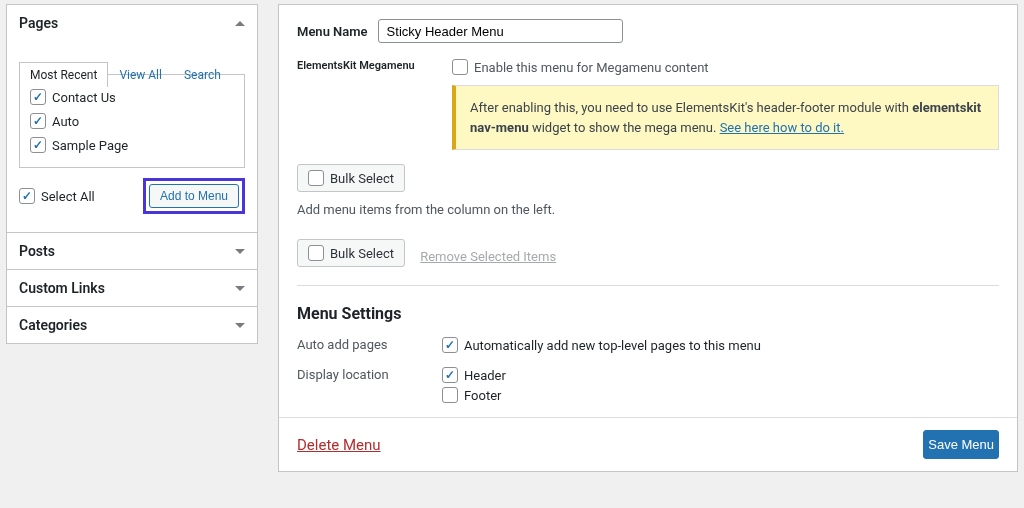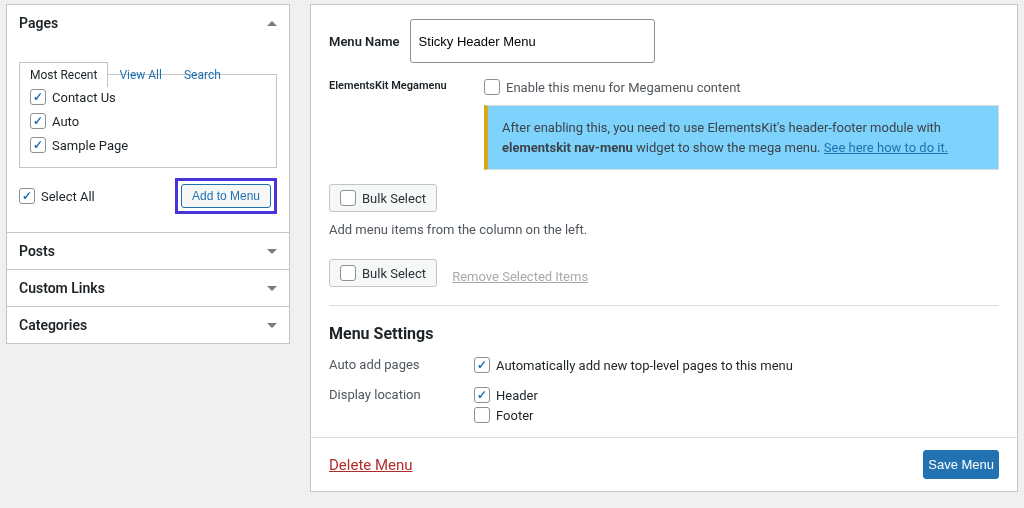--- a/index.html
+++ b/index.html
@@ -13,21 +13,21 @@
     overflow: hidden;
     padding: 0;
   }
   .wrap {
     display: flex;
     gap: 20px;
     padding: 4px 6px;
   }
   
   .sidebar {
-    width: 284px;
+    width: 252px;
     flex-shrink: 0;
   }
   .metabox {
     background: #fff;
     border: 1px solid #c3c4c7;
     margin-bottom: 0;
   }
   .metabox + .metabox { border-top: none; }
   .metabox-header {
     display: flex;
@@ -127,35 +127,35 @@
     gap: 10px;
     margin-bottom: 16px;
   }
   .lbl-bold { font-weight: 600; font-size: 13px; }
   input[type="text"].text-input {
     border: 1px solid #8c8f94;
     border-radius: 3px;
     padding: 0 8px;
     font-size: 13px;
     width: 245px;
-    height: 44px;
+    height: 24px;
   }
   .megamenu-row {
     display: flex;
     align-items: flex-start;
     gap: 10px;
     margin-bottom: 14px;
   }
   .megamenu-left { width: 145px; font-weight:600; font-size:11px; }
   .megamenu-right { flex:1; }
   .enable-row { display:flex; align-items:center; gap:6px; margin-bottom:10px; color:#50575e; }
   .notice {
     border: 1px solid #dcdcde;
     border-left: 4px solid #dba617;
-    background: #7dd3fc;
+    background: #fef9c3;
     padding: 12px 14px;
     color: #3c434a;
     font-size: 13px;
     line-height: 1.5;
   }
   .notice a { color:#2271b1; text-decoration: underline; }
   .bulk-btn {
     display: inline-flex;
     align-items: center;
     gap: 6px;

